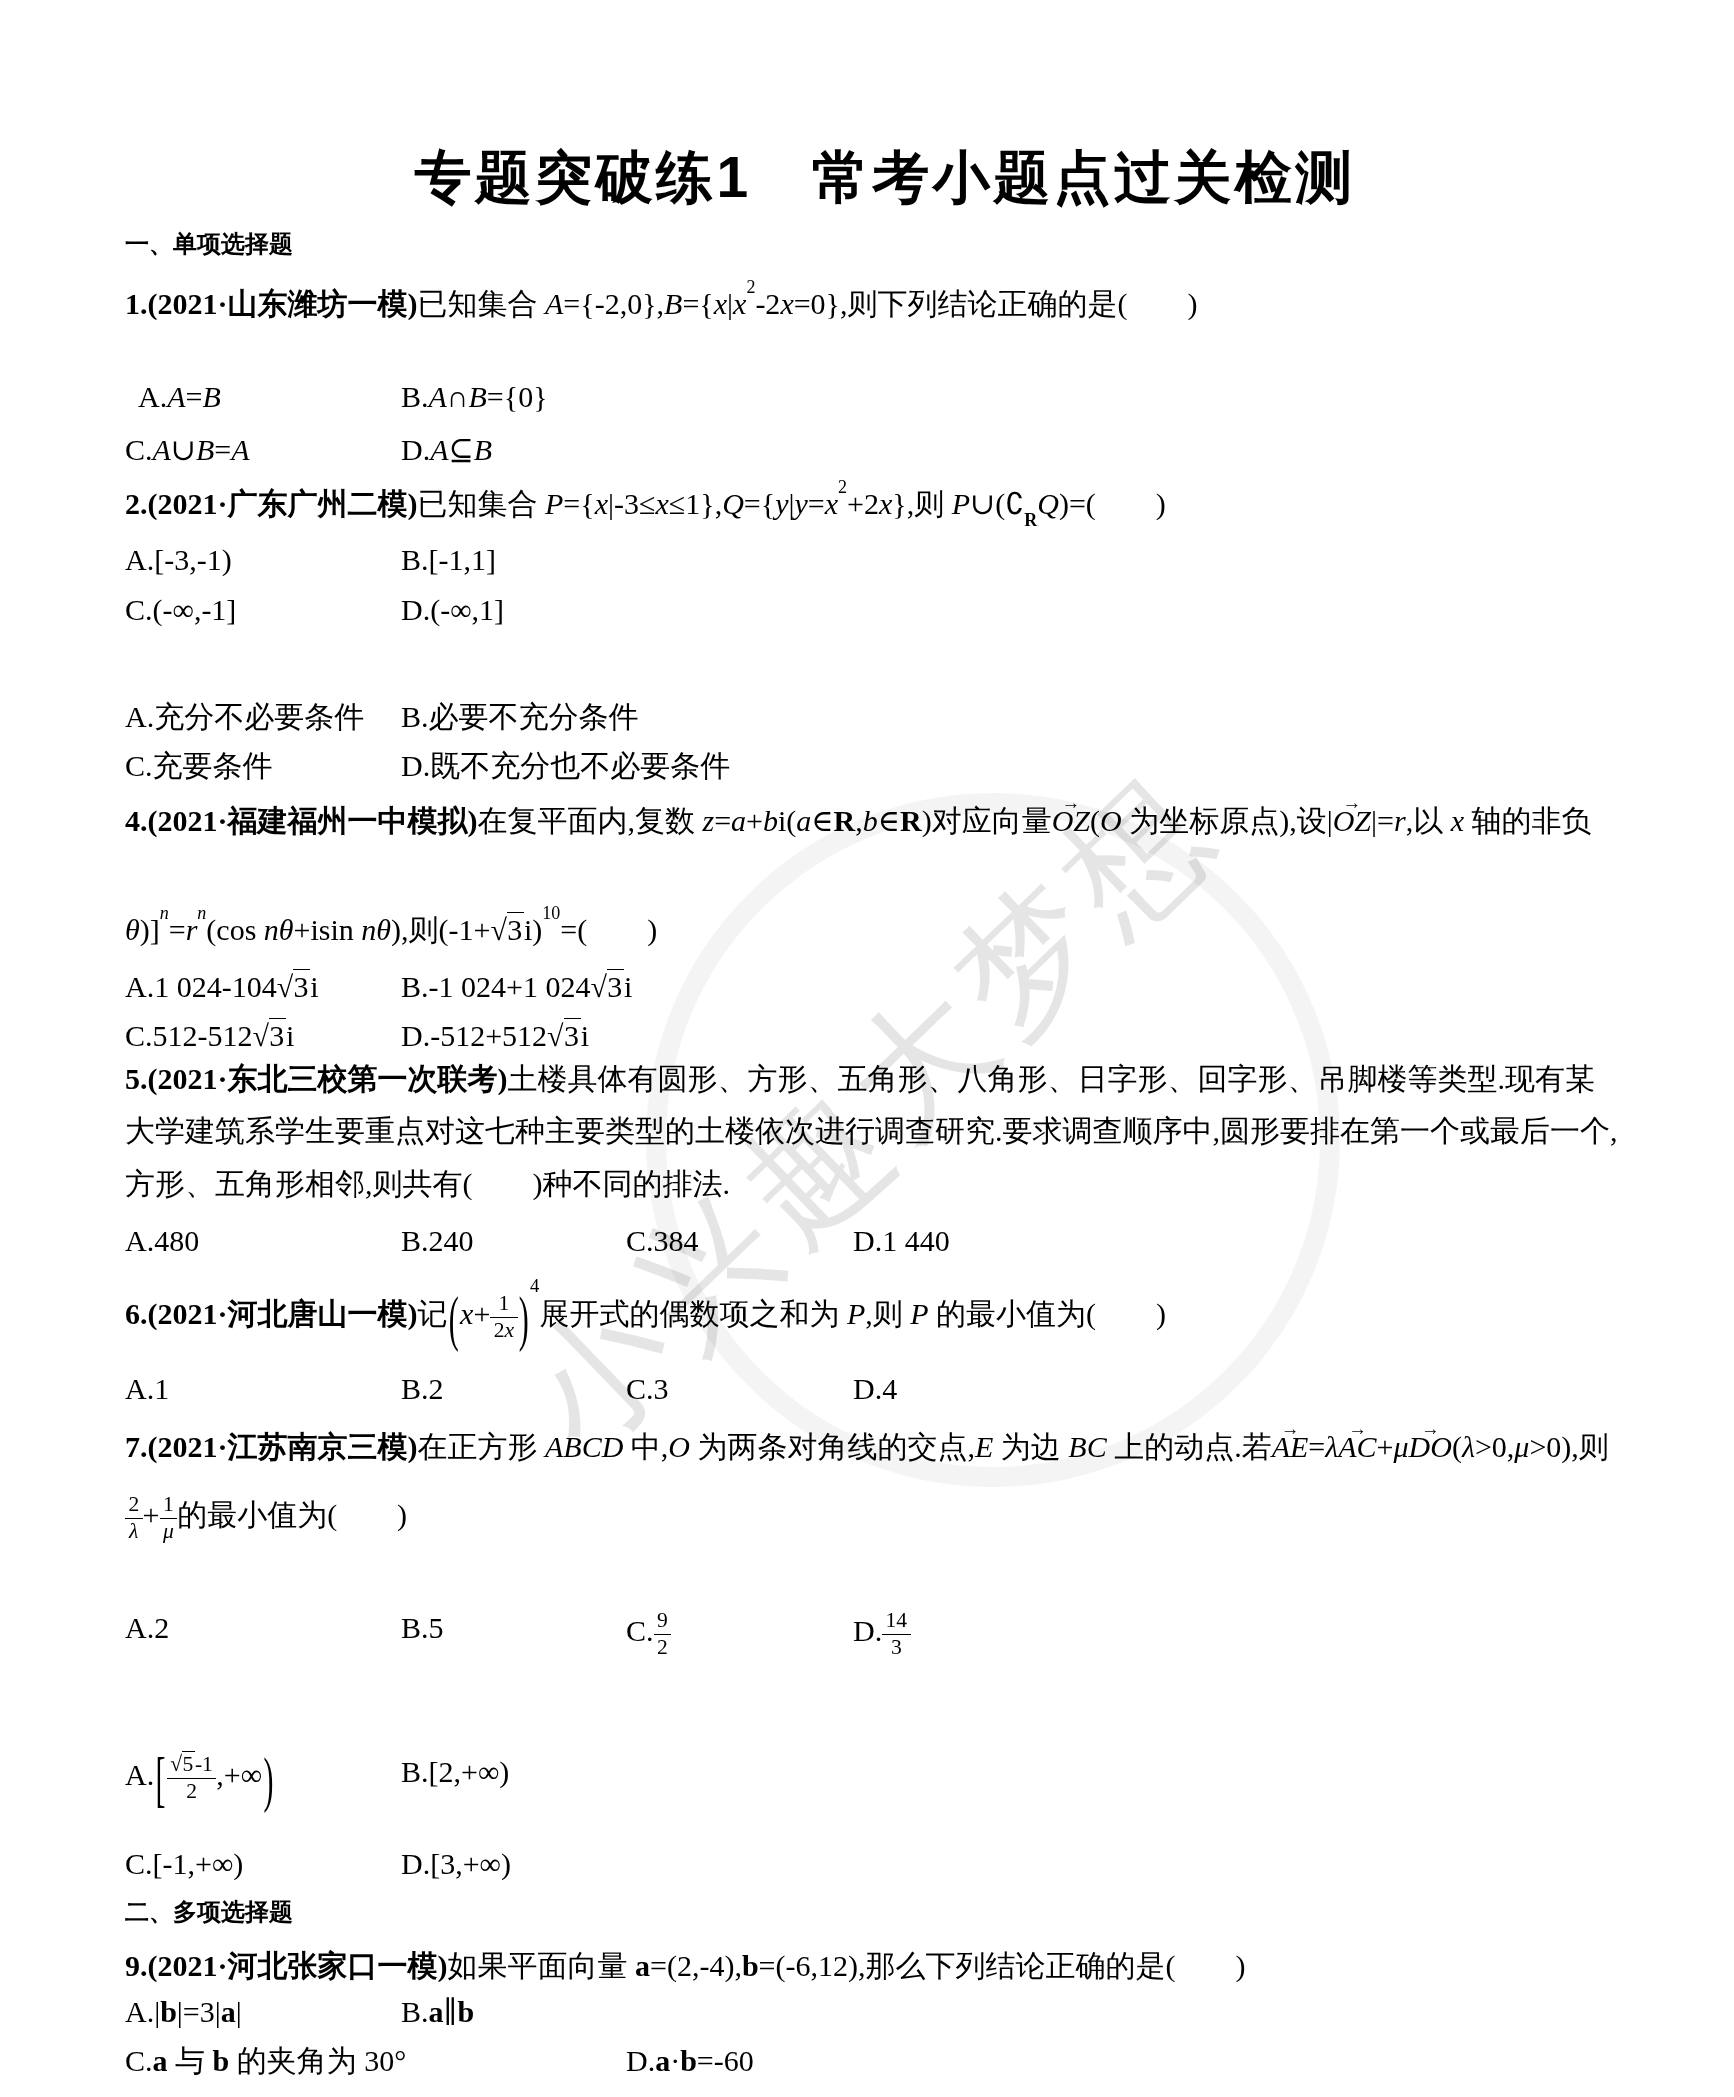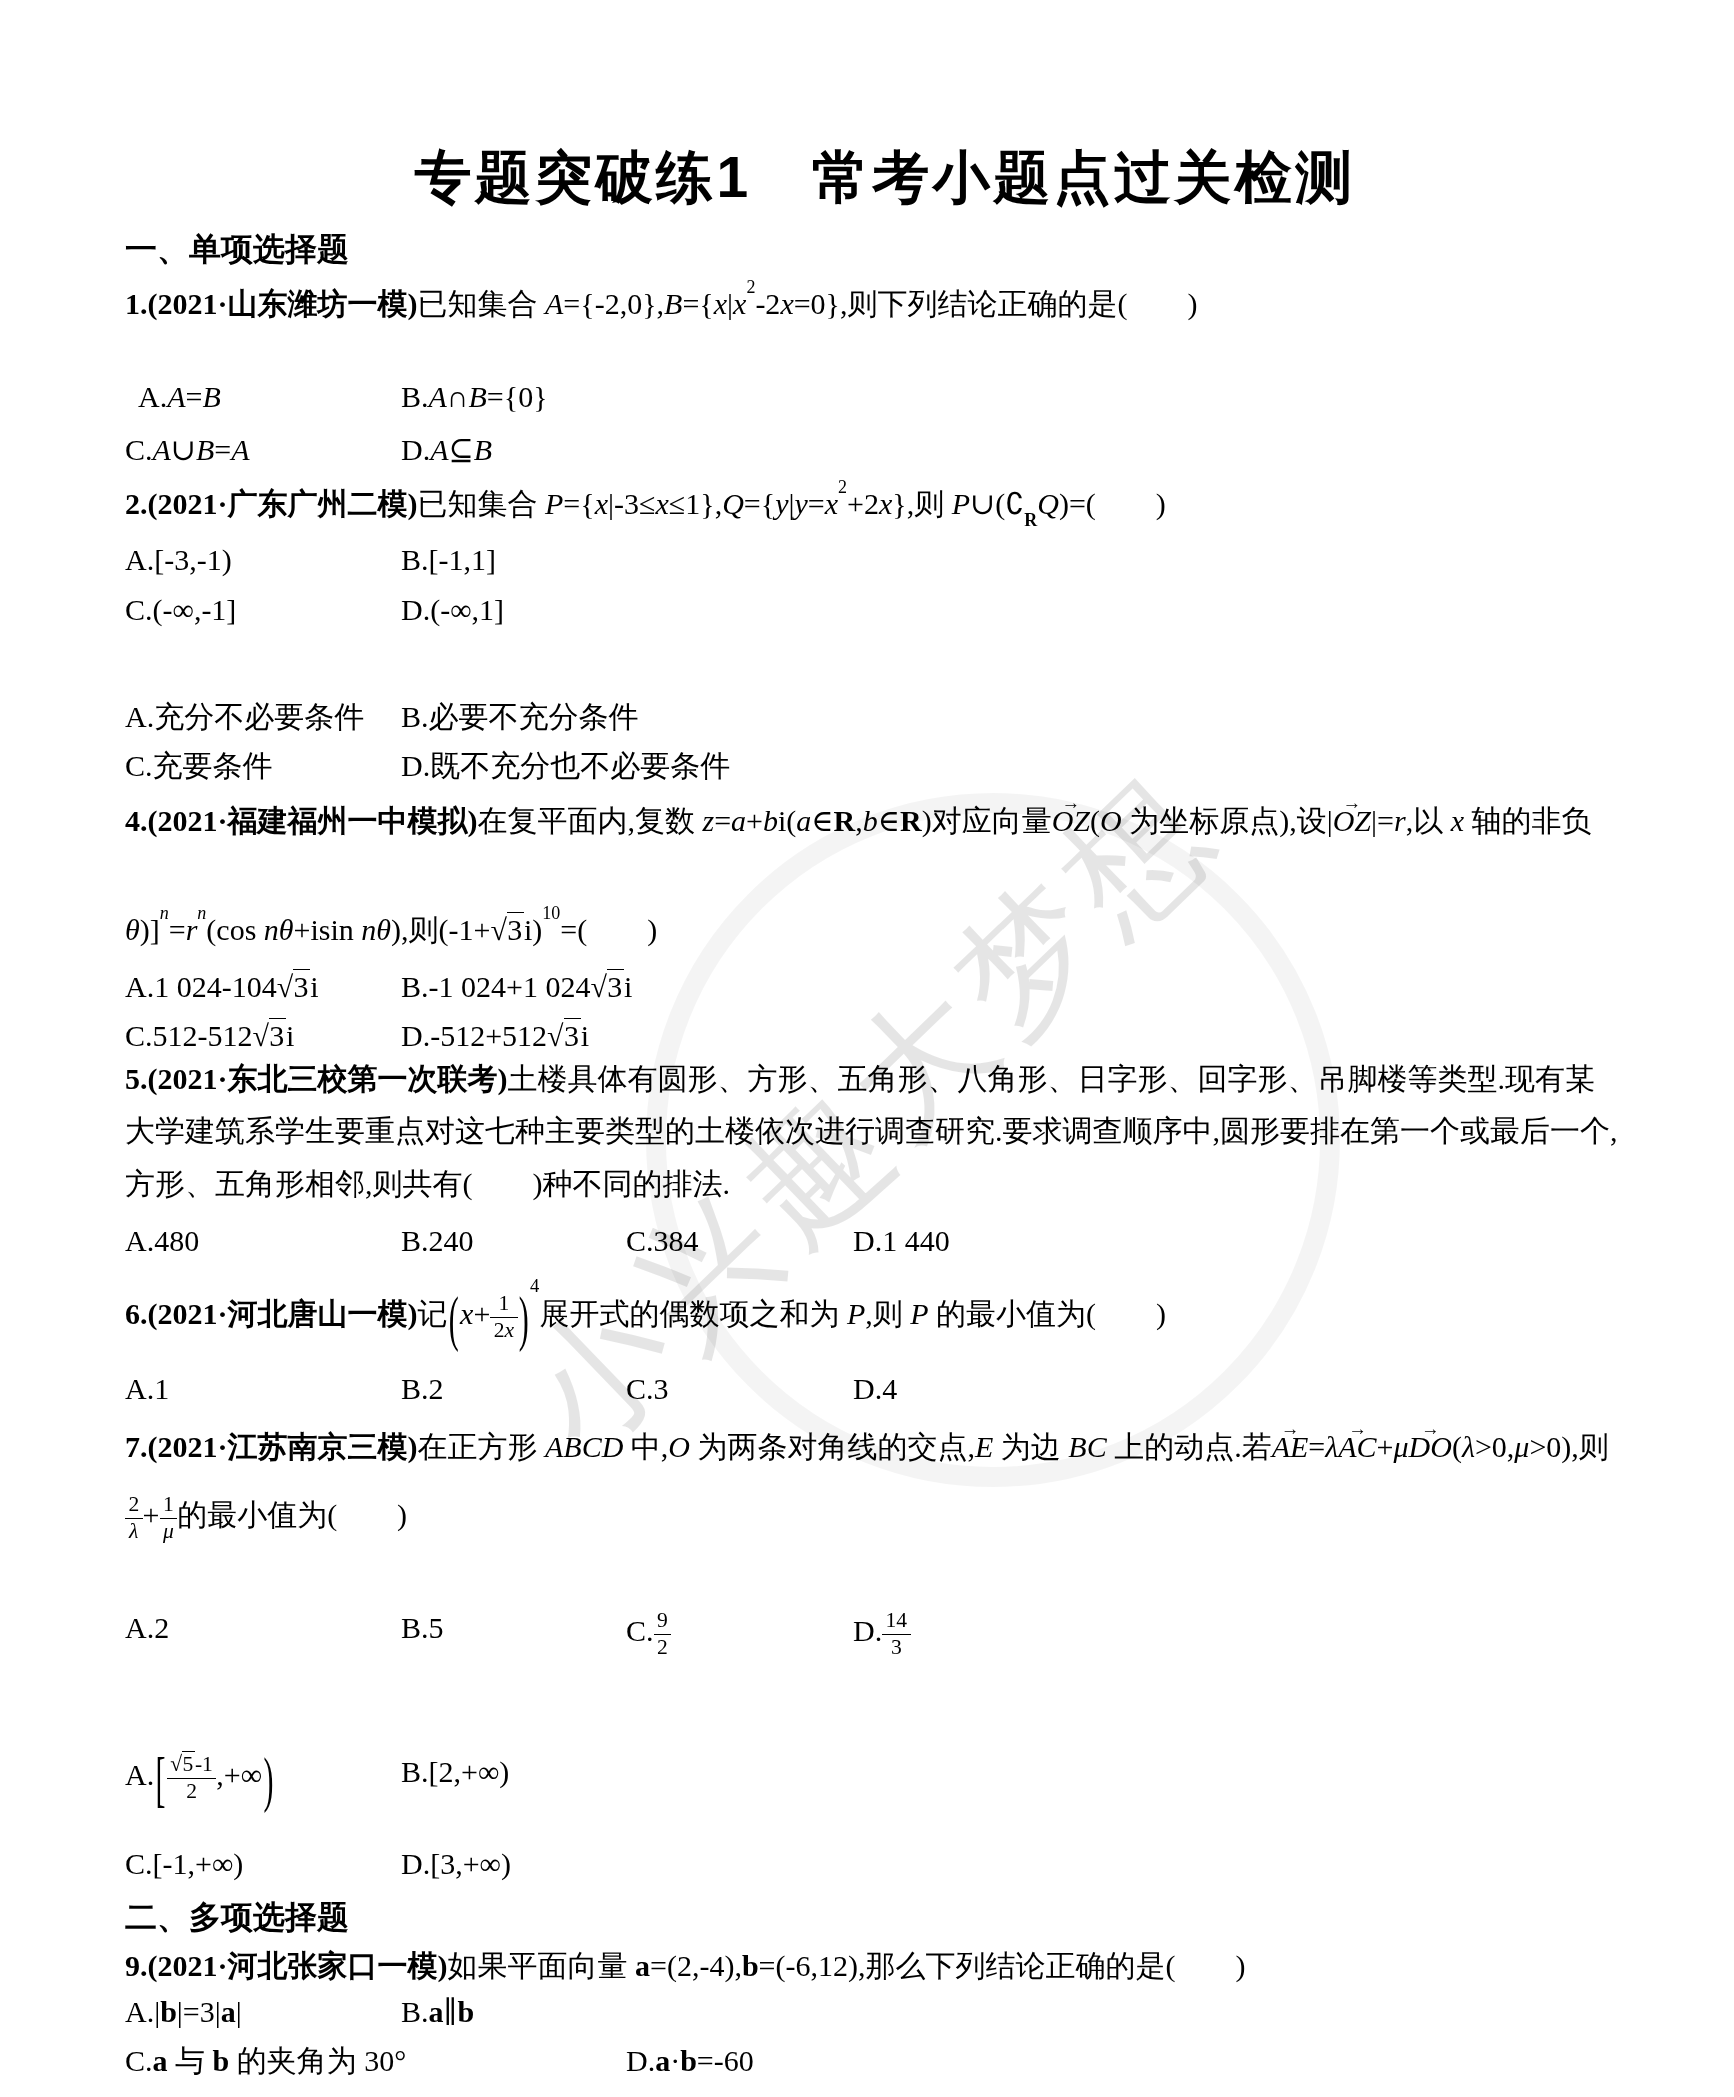--- a/index.html
+++ b/index.html
@@ -12,21 +12,21 @@
     overflow:hidden;
   }
   .row{position:absolute;white-space:nowrap;line-height:1.25;margin-left:18px;}
   .title{
     left:0;width:100%;text-align:center;
     font-family:"Liberation Sans","DejaVu Sans",sans-serif;
     font-weight:700;font-size:57px;letter-spacing:3.4px;line-height:1.2;
   }
   .sec{
     font-family:"Liberation Sans","DejaVu Sans",sans-serif;
-    font-weight:700;font-size:32px;
+    font-weight:700;font-size:24px;
   }
   .tag{font-weight:700;}
   i{font-style:italic;}
   b{font-weight:700;}
   sup{font-size:0.6em;position:relative;top:-0.55em;line-height:0;}
   sub{font-size:0.6em;position:relative;top:0.25em;line-height:0;}
   sup.bexp{font-size:0.62em;top:-1.15em;}
   .opt{position:absolute;top:0;white-space:nowrap;}
   .frac{
     display:inline-block;vertical-align:middle;

